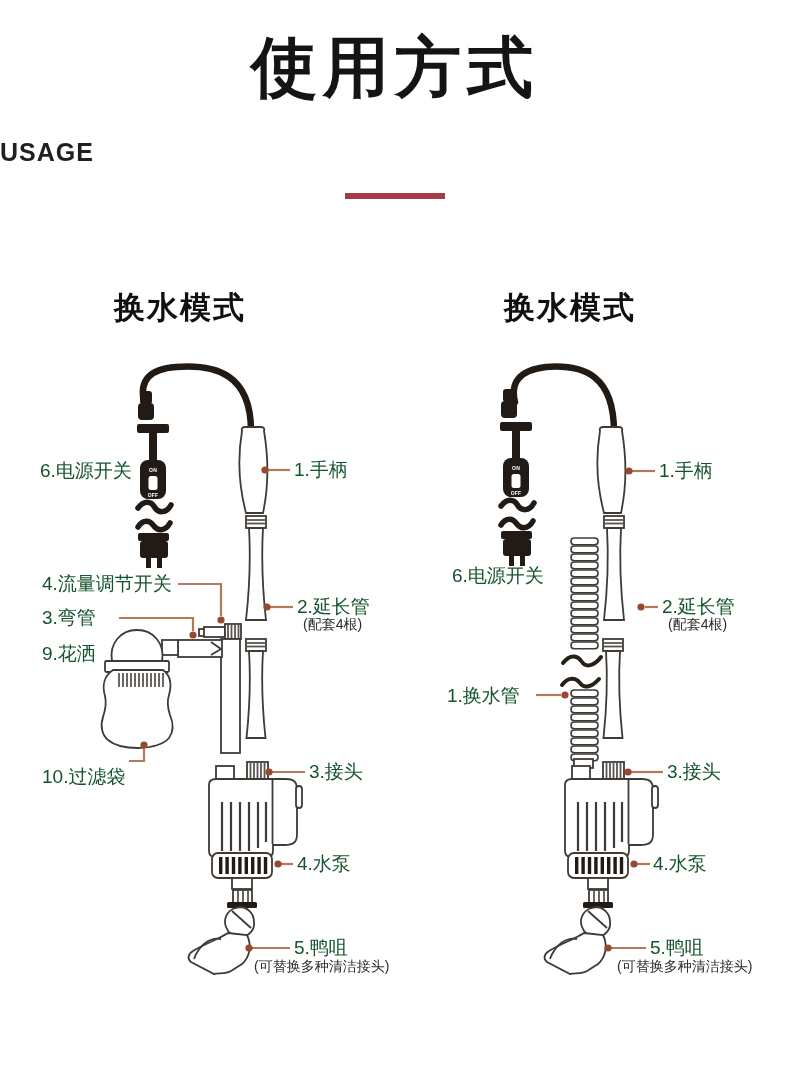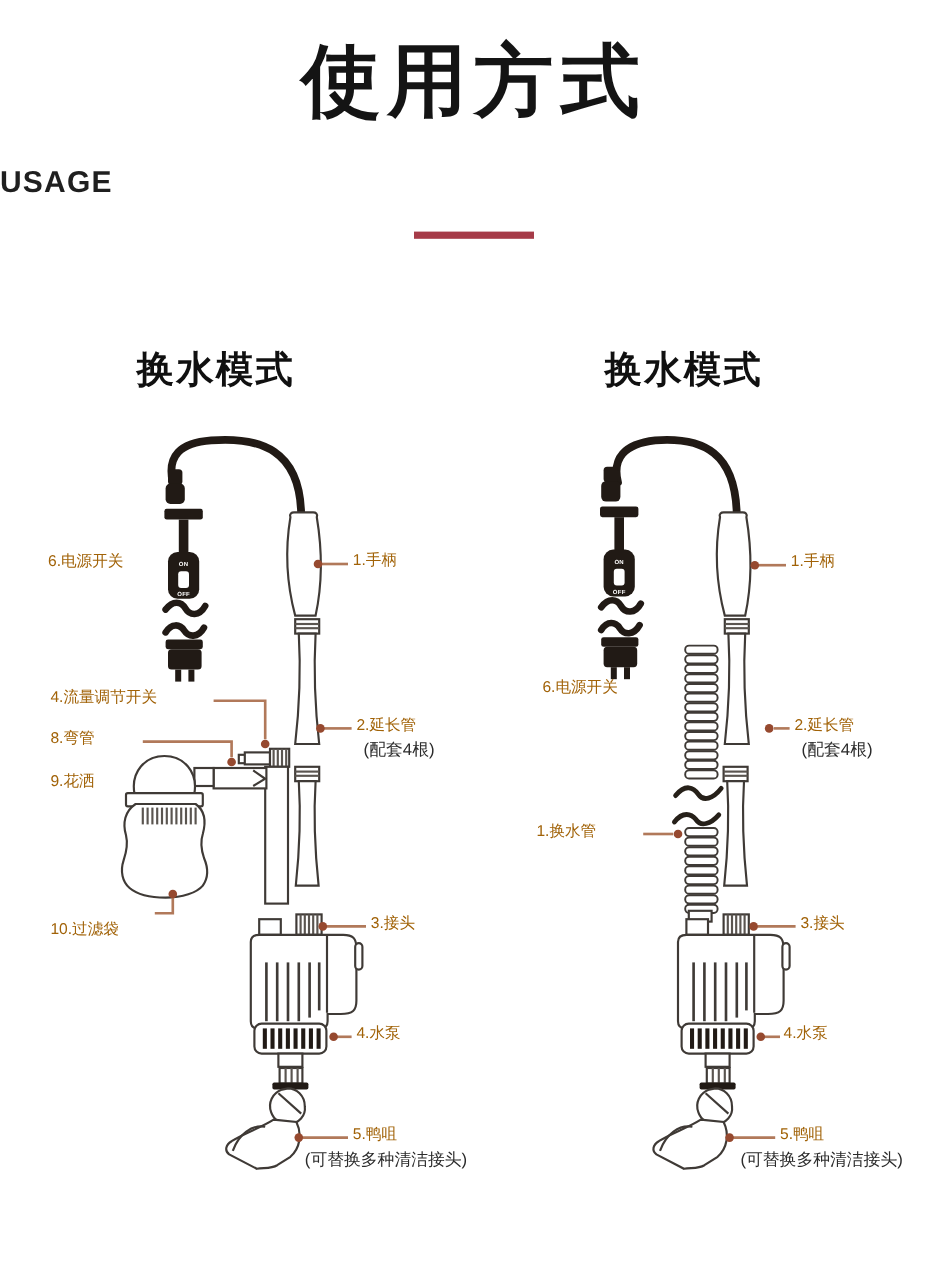--- a/index.html
+++ b/index.html
@@ -6,21 +6,21 @@
   .canvas{position:relative;width:790px;height:1072px;background:#ffffff;overflow:hidden;
           font-family:"Liberation Sans","DejaVu Sans",sans-serif;}
   .main-title{position:absolute;left:0;top:28px;width:100%;text-align:center;
               font-size:66px;font-weight:900;letter-spacing:6px;color:#141414;line-height:1.2;}
   .sub-title{position:absolute;left:0;top:138px;width:100%;text-align:left;
              font-size:25px;font-weight:700;letter-spacing:1px;color:#1f1f1f;}
   .divider{position:absolute;left:345px;top:193px;width:100px;height:6px;background:#a63b48;}
   .mode-title{position:absolute;font-size:31px;font-weight:800;color:#101010;letter-spacing:2px;white-space:nowrap;}
   .mode-title.left{left:114px;top:287px;}
   .mode-title.right{left:504px;top:287px;}
-  .lbl{position:absolute;font-size:13px;font-weight:500;color:#a16207;white-space:nowrap;line-height:1.05;}
+  .lbl{position:absolute;font-size:19px;font-weight:500;color:#14532d;white-space:nowrap;line-height:1.05;}
   .lbl-note{position:absolute;font-size:14px;font-weight:500;color:#2b2b2b;white-space:nowrap;line-height:1.05;}
   svg.art{position:absolute;left:0;top:0;}
   .outline{fill:#ffffff;stroke:#3f3a36;stroke-width:1.8;}
   .outline-thin{fill:none;stroke:#3f3a36;stroke-width:1.8;}
   .solid{fill:#211a15;stroke:none;}
   .cord{fill:none;stroke:#211a15;stroke-width:6.5;stroke-linecap:round;}
   .wave{fill:none;stroke:#211a15;stroke-width:5.5;stroke-linecap:round;}
   .curl{fill:none;stroke:#262019;stroke-width:4;stroke-linecap:round;}
   .leader{fill:none;stroke:#b1795a;stroke-width:2.2;}
   .ldot{fill:#96492f;stroke:none;}
@@ -226,21 +226,21 @@
         <line class="leader" x1="611" y1="948" x2="646" y2="948"></line>
           <circle class="ldot" cx="608" cy="948" r="3.6"></circle>
         <line class="leader" x1="536" y1="695" x2="561" y2="695"></line>
           <circle class="ldot" cx="565" cy="695" r="3.6"></circle>
       </g>
     </g>
   </svg>
 
   <div class="lbl" style="left:40px;top:461px">6.电源开关</div>
   <div class="lbl" style="left:42px;top:574px">4.流量调节开关</div>
-  <div class="lbl" style="left:42px;top:608px">8.弯管</div>
+  <div class="lbl" style="left:42px;top:608px">3.弯管</div>
   <div class="lbl" style="left:42px;top:644px">9.花洒</div>
   <div class="lbl" style="left:42px;top:767px">10.过滤袋</div>
   <div class="lbl" style="left:294px;top:460px">1.手柄</div>
   <div class="lbl" style="left:297px;top:597px">2.延长管</div>
   <div class="lbl-note" style="left:303px;top:617px">(配套4根)</div>
   <div class="lbl" style="left:309px;top:762px">3.接头</div>
   <div class="lbl" style="left:297px;top:854px">4.水泵</div>
   <div class="lbl" style="left:294px;top:938px">5.鸭咀</div>
   <div class="lbl-note" style="left:254px;top:959px">(可替换多种清洁接头)</div>
 

